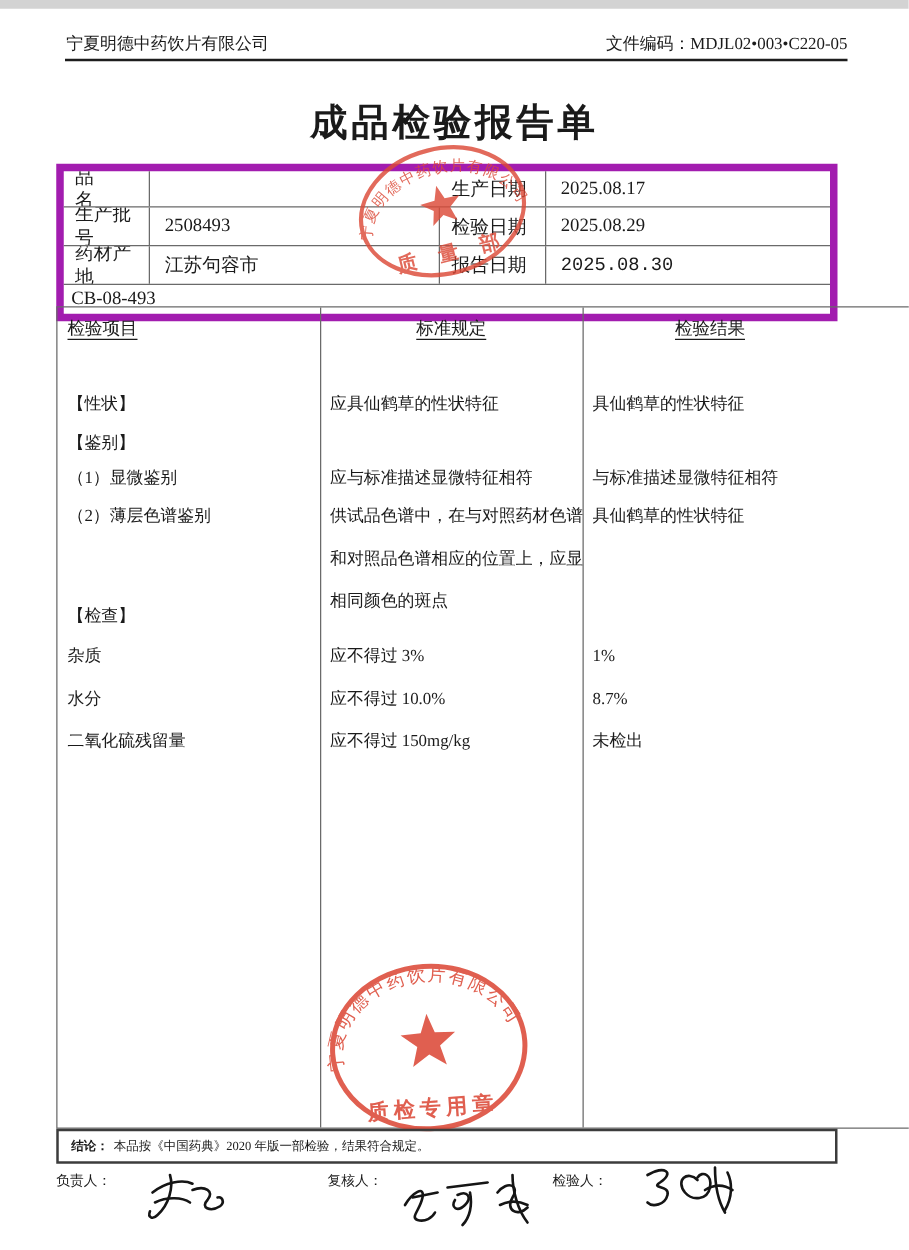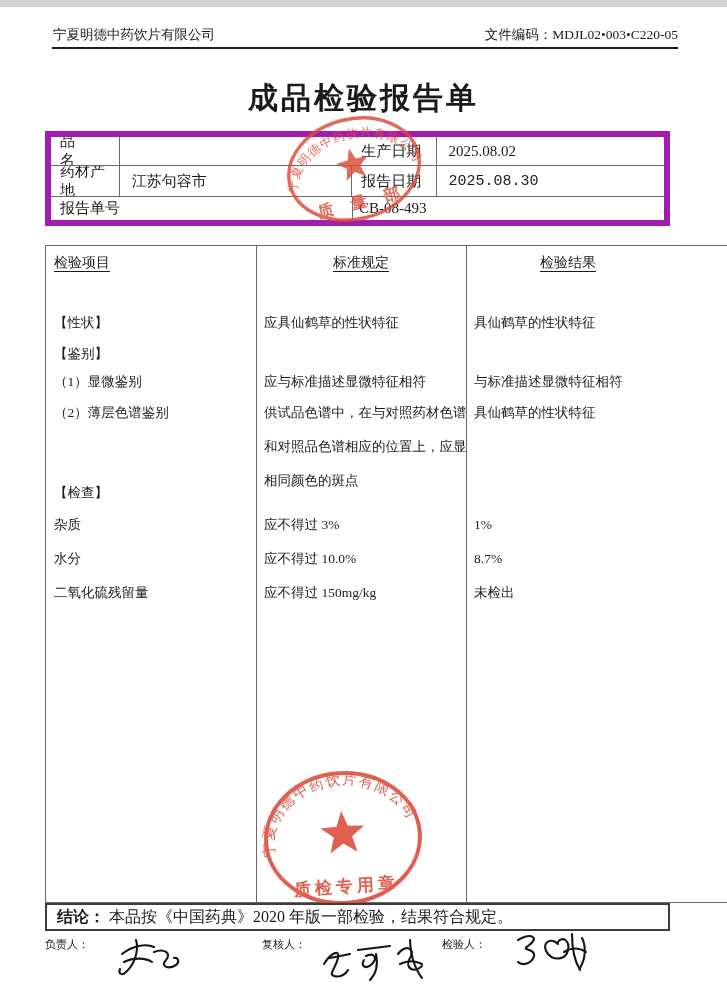--- a/index.html
+++ b/index.html
@@ -22,21 +22,21 @@
   .main-table{position:absolute;left:45px;top:245px;width:705px;height:658px;border:1px solid #6a6a6a;box-sizing:border-box;font-size:13.5px;}
   .vline{position:absolute;top:0;width:1px;height:100%;background:#6a6a6a;}
   .v1{left:210px;} .v2{left:420px;}
   .th{position:absolute;top:8px;text-decoration:underline;text-underline-offset:4px;font-size:14px;white-space:nowrap;}
   .th1{left:8px;}
   .th2{left:210px;width:210px;text-align:center;}
   .th3{left:420px;width:204px;text-align:center;}
   .tline{position:absolute;height:20px;line-height:20px;white-space:nowrap;}
   
   .conclusion{position:absolute;left:45px;top:903px;width:625px;height:28px;border:2px solid #3c3c3c;box-sizing:border-box;
-    display:flex;align-items:center;padding-left:10px;font-size:16px;}
+    display:flex;align-items:center;padding-left:10px;font-size:10px;}
   .conclusion b{margin-right:4px;}
   
   .sig-label{position:absolute;top:937px;font-size:11px;white-space:nowrap;}
   .sig-svg{position:absolute;}
   .sig-svg path{fill:none;stroke:#151515;stroke-width:2.1;stroke-linecap:round;stroke-linejoin:round;}
   
   .stamp{position:absolute;pointer-events:none;}
 </style>
 </head>
 <body>
@@ -49,30 +49,35 @@
 </div>
 <div class="hdr-rule"></div>
 
 <div class="title">成品检验报告单</div>
 
 <div class="info-table" id="info-table">
     <div class="irow" style="height: 29px;">
       <div class="ic" style="width: 70px;">品　　名</div>
       <div class="ic" style="width: 237px; padding-left: 12px; margin-top: 34px;">仙鹤草</div>
       <div class="ic" style="width: 86px;">生产日期</div>
-      <div class="ic" style="width: 232px; padding-left: 12px;">2025.08.02</div>
+      <div class="ic" style="width: 232px; padding-left: 12px;">2025.08.17</div>
+    </div>
+    <div class="irow" style="height: 31px;">
+      <div class="ic" style="width: 70px;">生产批号</div>
+      <div class="ic" style="width: 237px; padding-left: 12px;">2508493</div>
+      <div class="ic" style="width: 86px;">检验日期</div>
+      <div class="ic" style="width: 232px; padding-left: 12px;">2025.08.29</div>
     </div>
     <div class="irow" style="height: 31px; font-family: Liberation Mono, monospace;">
       <div class="ic" style="width: 70px;">药材产地</div>
       <div class="ic" style="width: 237px; padding-left: 12px;">江苏句容市</div>
       <div class="ic" style="width: 86px;">报告日期</div>
       <div class="ic" style="width: 232px; padding-left: 12px;">2025.08.30</div>
     </div>
     <div class="irow" style="height: 23px;">
-      <div class="ic" style="width: 307px; padding-left: 9px;">报告单号</div>
       <div class="ic" style="width: 316px; padding-left: 6px;">CB-08-493</div>
     </div>
   </div>
 
 <div class="main-table">
   <div class="vline v1"></div>
   <div class="vline v2"></div>
   <div class="th th1">检验项目</div>
   <div class="th th3">检验结果</div>
   <div class="th th2">标准规定</div>

